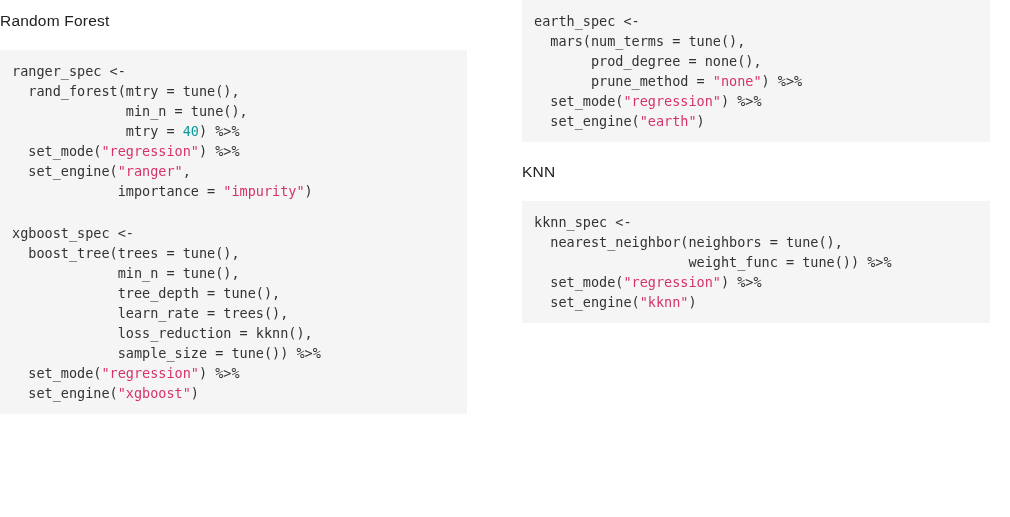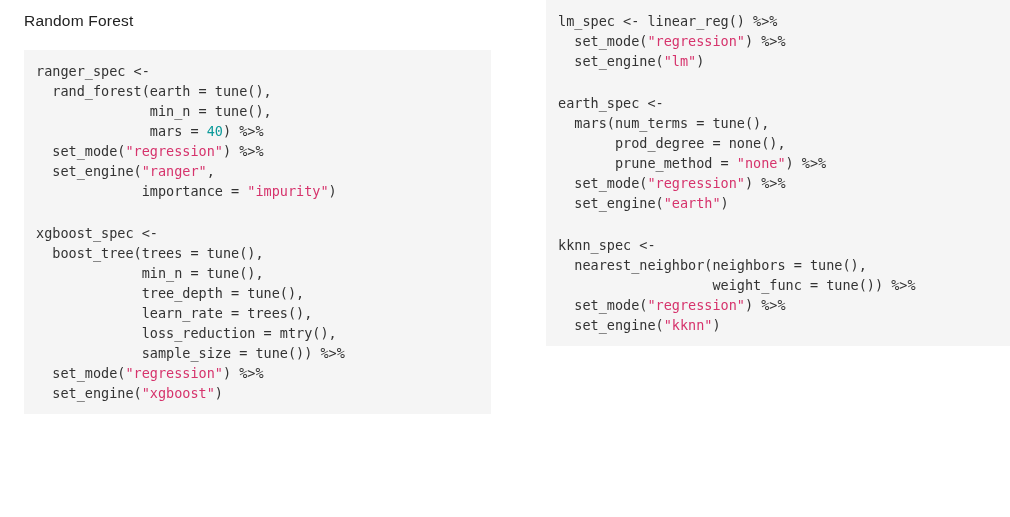--- a/index.html
+++ b/index.html
@@ -8,21 +8,21 @@
     background: #ffffff;
   }
   body {
     width: 1010px;
     height: 517px;
     overflow: hidden;
     font-family: "Liberation Sans", sans-serif;
   }
   .page {
     display: flex;
-    padding-left: 24px;
+    padding-left: 0;
     box-sizing: border-box;
   }
   .col {
     width: 467px;
     margin-right: 55px;
     flex: none;
   }
   .col.right {
     width: 468px;
     margin-right: 0;
@@ -56,55 +56,53 @@
 </style>
 </head>
 <body style="background: rgb(255, 255, 255);">
 
 <div class="page">
 
   <div class="col">
     <section>
       <h2 class="section-heading">Random Forest</h2>
       <pre class="code-block"><span class="tok-p">ranger_spec &lt;-</span>
-<span class="tok-p">  rand_forest(earth = tune(),</span>
+<span class="tok-p">  rand_forest(mtry = tune(),</span>
 <span class="tok-p">              min_n = tune(),</span>
-<span class="tok-p">              mars = </span><span class="tok-n">40</span><span class="tok-p">) %&gt;%</span>
+<span class="tok-p">              mtry = </span><span class="tok-n">40</span><span class="tok-p">) %&gt;%</span>
 <span class="tok-p">  set_mode(</span><span class="tok-s">"regression"</span><span class="tok-p">) %&gt;%</span>
 <span class="tok-p">  set_engine(</span><span class="tok-s">"ranger"</span><span class="tok-p">,</span>
 <span class="tok-p">             importance = </span><span class="tok-s">"impurity"</span><span class="tok-p">)</span></pre>
     </section>
     <section>
       <pre class="code-block"><span class="tok-p">xgboost_spec &lt;-</span>
 <span class="tok-p">  boost_tree(trees = tune(),</span>
 <span class="tok-p">             min_n = tune(),</span>
 <span class="tok-p">             tree_depth = tune(),</span>
 <span class="tok-p">             learn_rate = trees(),</span>
-<span class="tok-p">             loss_reduction = mtry(),</span>
+<span class="tok-p">             loss_reduction = kknn(),</span>
 <span class="tok-p">             sample_size = tune()) %&gt;%</span>
 <span class="tok-p">  set_mode(</span><span class="tok-s">"regression"</span><span class="tok-p">) %&gt;%</span>
 <span class="tok-p">  set_engine(</span><span class="tok-s">"xgboost"</span><span class="tok-p">)</span></pre>
     </section>
   </div>
 
   <div class="col right">
     <section>
-      <pre class="code-block"><span class="tok-p">lm_spec &lt;- linear_reg() %&gt;%</span>
-<span class="tok-p">  set_mode(</span><span class="tok-s">"regression"</span><span class="tok-p">) %&gt;%</span>
-<span class="tok-p">  set_engine(</span><span class="tok-s">"lm"</span><span class="tok-p">)</span></pre>
     </section>
     <section>
       <pre class="code-block"><span class="tok-p">earth_spec &lt;-</span>
 <span class="tok-p">  mars(num_terms = tune(),</span>
 <span class="tok-p">       prod_degree = none(),</span>
 <span class="tok-p">       prune_method = </span><span class="tok-s">"none"</span><span class="tok-p">) %&gt;%</span>
 <span class="tok-p">  set_mode(</span><span class="tok-s">"regression"</span><span class="tok-p">) %&gt;%</span>
 <span class="tok-p">  set_engine(</span><span class="tok-s">"earth"</span><span class="tok-p">)</span></pre>
     </section>
     <section>
+      <h2 class="section-heading">KNN</h2>
       <pre class="code-block"><span class="tok-p">kknn_spec &lt;-</span>
 <span class="tok-p">  nearest_neighbor(neighbors = tune(),</span>
 <span class="tok-p">                   weight_func = tune()) %&gt;%</span>
 <span class="tok-p">  set_mode(</span><span class="tok-s">"regression"</span><span class="tok-p">) %&gt;%</span>
 <span class="tok-p">  set_engine(</span><span class="tok-s">"kknn"</span><span class="tok-p">)</span></pre>
     </section>
   </div>
 
 </div>
 

